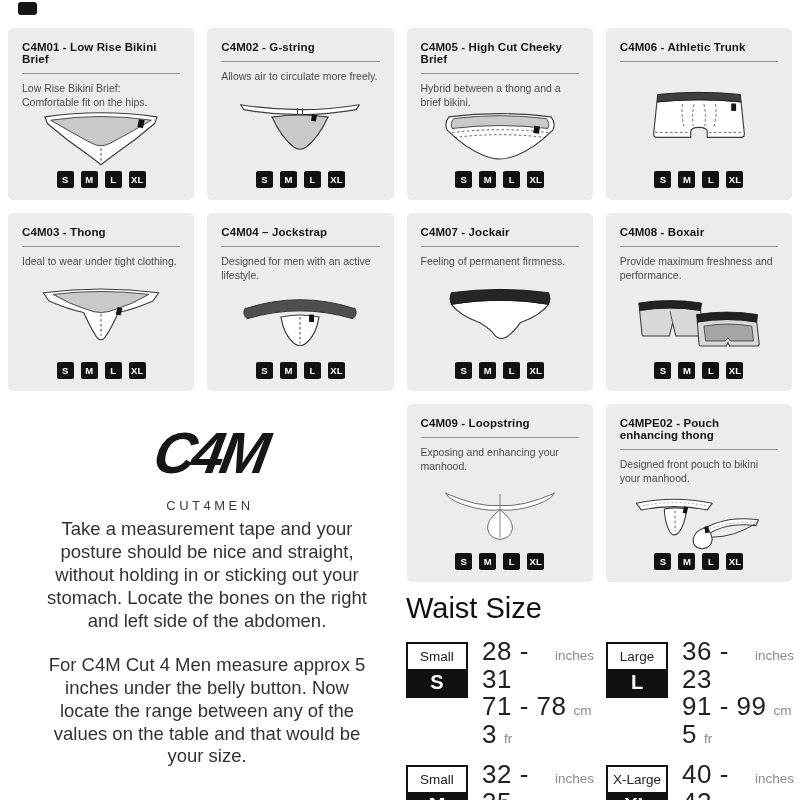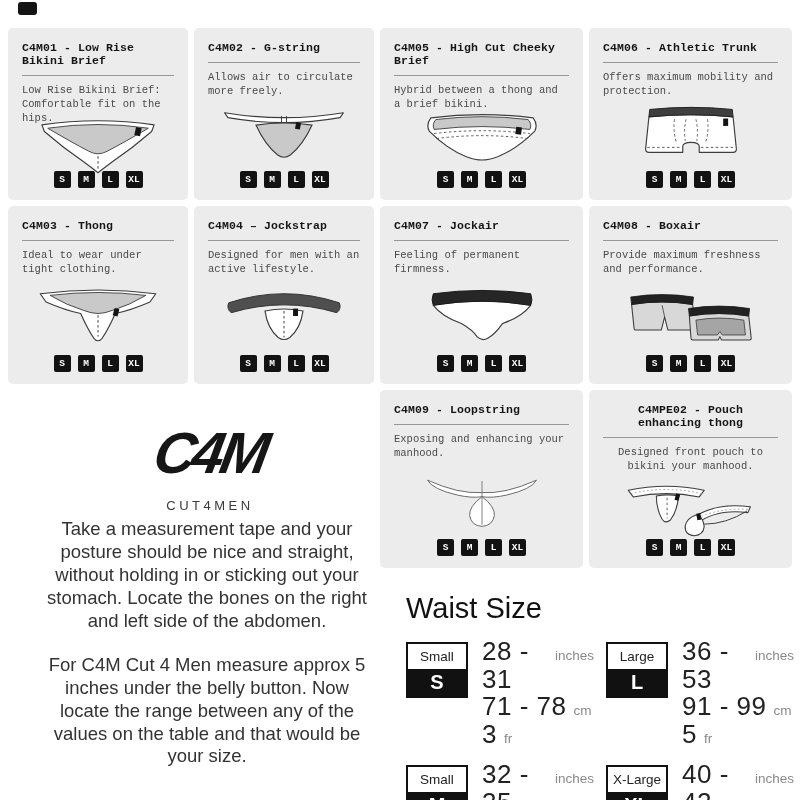--- a/index.html
+++ b/index.html
@@ -3,34 +3,34 @@
 <meta charset="utf-8">
 <style>
   html,body { margin:0; padding:0; }
   body { font-family:"Liberation Sans", sans-serif; background:#fff; }
   .page { position:relative; width:800px; height:800px; background:#fff; overflow:hidden; }
 
   .corner-chip { position:absolute; left:18px; top:2px; width:19px; height:13px;
     background:#141414; border-radius:3px; }
 
   .cards { position:absolute; left:8px; top:28px; width:784px;
-    display:grid; grid-template-columns:repeat(2,1fr);
-    grid-template-rows:172px 178px 178px; gap:6px;font-family:Liberation Mono, monospace; }
+    display:grid; grid-template-columns:repeat(4,1fr);
+    grid-template-rows:172px 178px 178px; gap:13px; }
   .card { background:#ececec; border-radius:5px; padding:13px 14px 10px;
     display:flex; flex-direction:column; box-sizing:border-box; }
   .card-title { font-size:11.5px; font-weight:bold; color:#161616; letter-spacing:.1px; }
   .card-divider { border-top:1px solid #979797; margin:8px 0 7px; }
   .card-desc { font-size:10.5px; color:#4a4a4a; line-height:1.35; }
   .card-illus { flex:1; display:flex; align-items:center; justify-content:center; min-height:0; }
   .card-illus svg { width:152px; height:66px; }
   .card-sizes { display:flex; justify-content:center; gap:7px; padding-bottom:2px; }
   .chip { width:17px; height:17px; background:#121212; color:#fff; border-radius:2px;
     font-size:9.5px; font-weight:bold; display:flex; align-items:center; justify-content:center; }
   .card-r3c3 { grid-column:3; grid-row:3;justify-content:flex-end; }
-  .card-r3c4 { grid-column:4; grid-row:3;text-align:center; }
+  .card-r3c4 { grid-column:4; grid-row:3; }
 
   .logo { position:absolute; left:45px; top:424px; width:330px; text-align:center; }
   .logo-mark { font-size:58px; font-weight:900; font-style:italic; color:#161616;
     letter-spacing:-4px; transform:skewX(-10deg); line-height:1; }
   .logo-word { font-size:13px; color:#3a3a3a; letter-spacing:3.5px; margin-top:16px; }
 
   .instructions { position:absolute; left:38px; top:518px; width:338px;
     font-size:18.5px; color:#333; line-height:1.24;text-align:center; }
   .instructions p { margin:0 0 21px; }
 
@@ -114,21 +114,20 @@
         <span class="chip">S</span>
         <span class="chip">M</span>
         <span class="chip">L</span>
         <span class="chip">XL</span>
       </div>
     </div>
 
     <div class="card">
       <div class="card-title">C4M06 - Athletic Trunk</div>
       <div class="card-divider"></div>
-      <div class="card-desc">Offers maximum mobility and protection.</div>
       <div class="card-illus">
         <svg viewBox="0 0 160 80">
           <path d="M29 18 Q80 13 131 18 L135 57 Q135 61 131 61 L90 61 L90 54 Q90 49 80 49 Q70 49 70 54 L70 61 L29 61 Q25 61 25 57 Z" fill="#fff" stroke="#3d3d3d" stroke-width="1.4" stroke-linejoin="round"></path>
           <path d="M30 9 Q80 4 130 9 L131 18 Q80 13 29 18 Z" fill="#3f3f3f" stroke="#222" stroke-width="1.2"></path>
           <path d="M60 21 Q58 35 62 48 M100 21 Q102 35 98 48 M74 21 Q71 34 73 47 M86 21 Q89 34 87 47 M27 55 L68 55 M92 55 L133 55" stroke="#3d3d3d" stroke-width="1" stroke-dasharray="3 3" fill="none"></path>
           <rect x="119" y="20" width="6" height="9" fill="#141414"></rect>
         </svg>
       </div>
       <div class="card-sizes">
         <span class="chip">S</span>
@@ -314,21 +313,21 @@
         </div>
       </div>
 
       <div class="ws-entry">
         <div class="ws-badge">
           <div class="ws-badge-label">Large</div>
           <div class="ws-badge-letter">L</div>
         </div>
         <div class="ws-values">
           <div class="ws-line">
-              <span class="ws-num">36 - 53</span>
+              <span class="ws-num">36 - 23</span>
               <span class="ws-unit">inches</span>
             </div>
           <div class="ws-line">
               <span class="ws-num">91 - 99</span>
               <span class="ws-unit">cm</span>
             </div>
           <div class="ws-line">
               <span class="ws-num">5</span>
               <span class="ws-unit">fr</span>
             </div>

